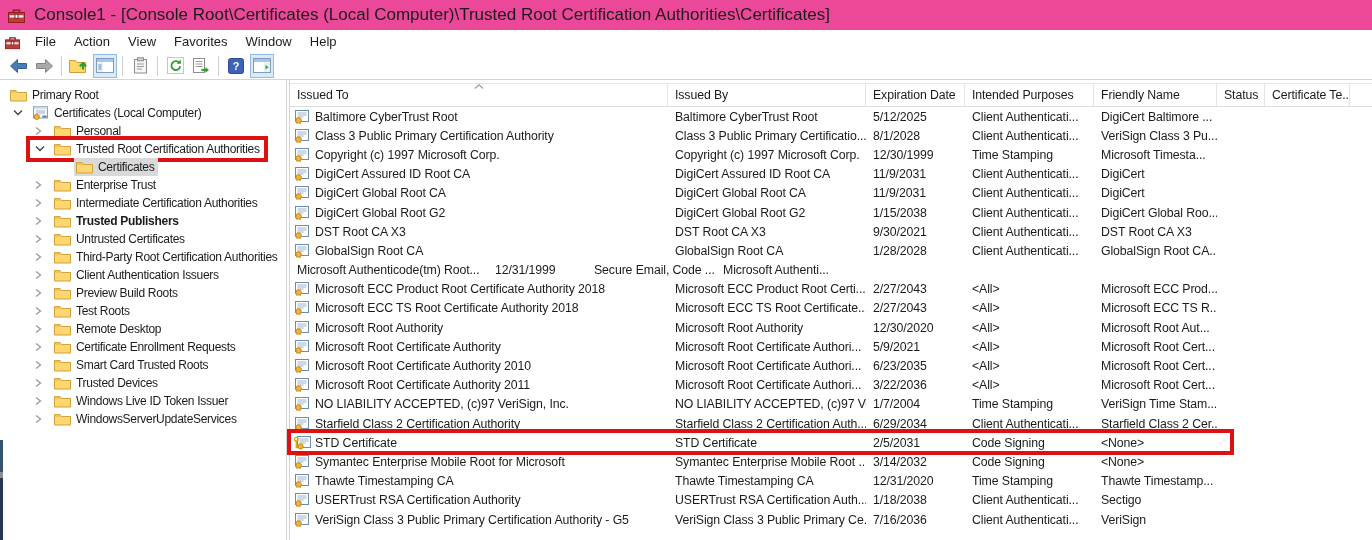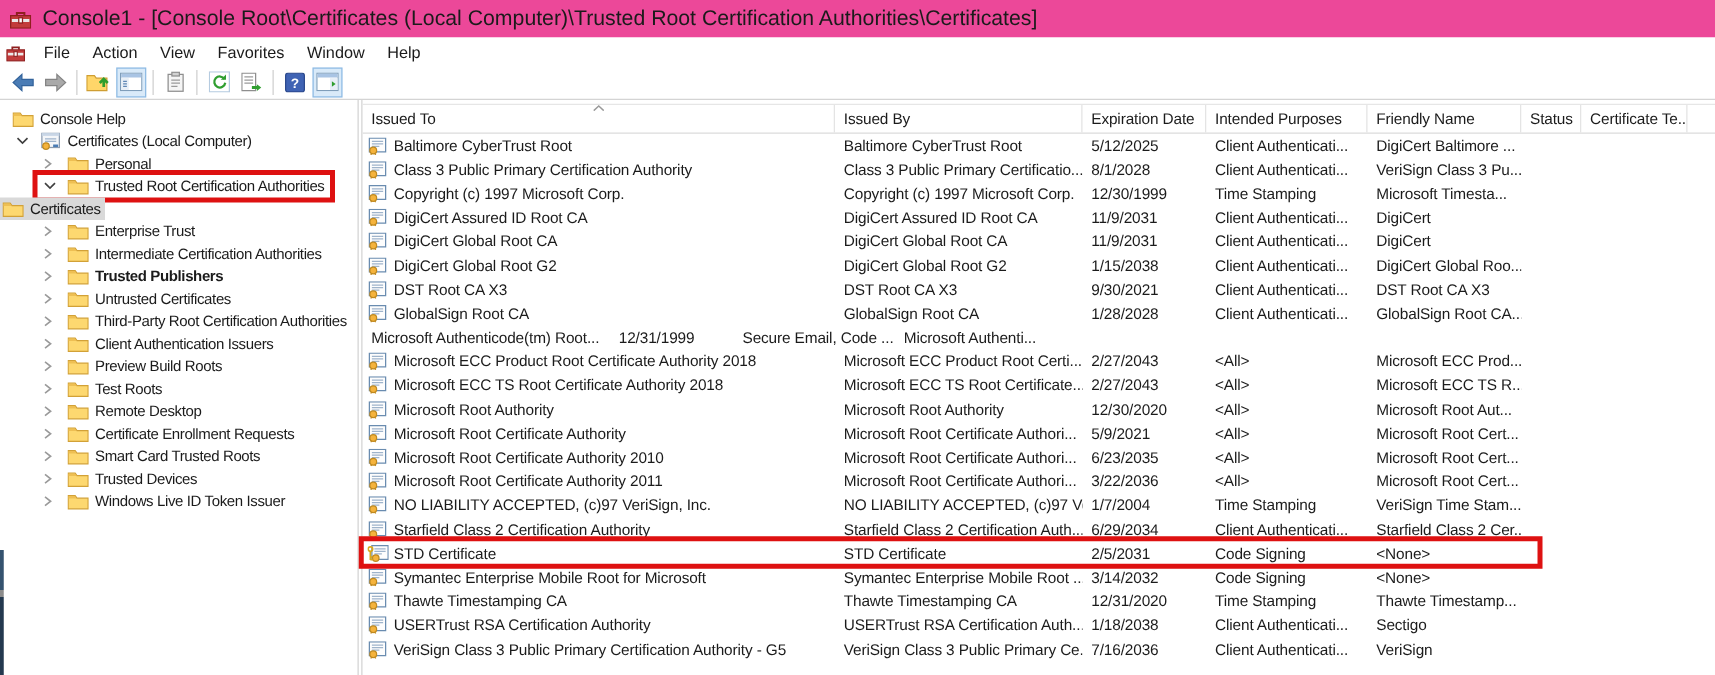--- a/index.html
+++ b/index.html
@@ -180,21 +180,21 @@
   <div class="tree-pane">
       <div class="tree-row" style="padding-left: 8px;">
         <span class="row-inner">
           <span class="sel">
             <span class="t-icon">
               <svg width="17" height="14" viewBox="0 0 17 14">
                 <path d="M.5 13v-10.5h5.6l1.5 2h8.9v8.5z" fill="#fdd870" stroke="#d2a137"></path>
                 <path d="M.9 4.7h6.4l-1.4-1.9H.9z" fill="#eebf53"></path>
               </svg>
             </span>
-            <span>Console Help</span>
+            <span>Primary Root</span>
           </span>
         </span>
       </div>
       <div class="tree-row" style="padding-left: 8px;">
         <span class="row-inner">
           <span class="chev">
             <svg width="12" height="10" viewBox="0 0 12 10">
               <path d="M2 2.5l4 4 4-4" fill="none" stroke="#404040" stroke-width="1.3"></path>
             </svg>
           </span>
@@ -241,21 +241,21 @@
             <span class="t-icon">
               <svg width="17" height="14" viewBox="0 0 17 14">
                 <path d="M.5 13v-10.5h5.6l1.5 2h8.9v8.5z" fill="#fdd870" stroke="#d2a137"></path>
                 <path d="M.9 4.7h6.4l-1.4-1.9H.9z" fill="#eebf53"></path>
               </svg>
             </span>
             <span>Trusted Root Certification Authorities</span>
           </span>
         </span>
       </div>
-      <div class="tree-row" style="">
+      <div class="tree-row" style="padding-left: 74px;">
         <span class="row-inner">
           <span class="sel selected">
             <span class="t-icon">
               <svg width="17" height="14" viewBox="0 0 17 14">
                 <path d="M.5 13v-10.5h5.6l1.5 2h8.9v8.5z" fill="#fdd870" stroke="#d2a137"></path>
                 <path d="M.9 4.7h6.4l-1.4-1.9H.9z" fill="#eebf53"></path>
               </svg>
             </span>
             <span>Certificates</span>
           </span>
@@ -485,20 +485,38 @@
             </svg>
           </span>
           <span class="sel">
             <span class="t-icon">
               <svg width="17" height="14" viewBox="0 0 17 14">
                 <path d="M.5 13v-10.5h5.6l1.5 2h8.9v8.5z" fill="#fdd870" stroke="#d2a137"></path>
                 <path d="M.9 4.7h6.4l-1.4-1.9H.9z" fill="#eebf53"></path>
               </svg>
             </span>
             <span>Windows Live ID Token Issuer</span>
+          </span>
+        </span>
+      </div>
+      <div class="tree-row" style="padding-left: 30px;">
+        <span class="row-inner">
+          <span class="chev">
+            <svg width="9" height="12" viewBox="0 0 9 12">
+              <path d="M2 2.5l4.5 3.5L2 9.5" fill="none" stroke="#9a9a9a" stroke-width="1.3"></path>
+            </svg>
+          </span>
+          <span class="sel">
+            <span class="t-icon">
+              <svg width="17" height="14" viewBox="0 0 17 14">
+                <path d="M.5 13v-10.5h5.6l1.5 2h8.9v8.5z" fill="#fdd870" stroke="#d2a137"></path>
+                <path d="M.9 4.7h6.4l-1.4-1.9H.9z" fill="#eebf53"></path>
+              </svg>
+            </span>
+            <span>WindowsServerUpdateServices</span>
           </span>
         </span>
       </div>
     </div>
   <div class="pane-gap"></div>
   <div class="list-pane">
     <div class="lv-header">
         <div class="hc col0"><span>Issued To</span><span class="sort-caret"><svg width="10" height="5" viewBox="0 0 10 5">
               <path d="M1 4.5 5 .8 9 4.5" fill="none" stroke="#9a9a9a" stroke-width="1.1"></path>
             </svg></span></div>

